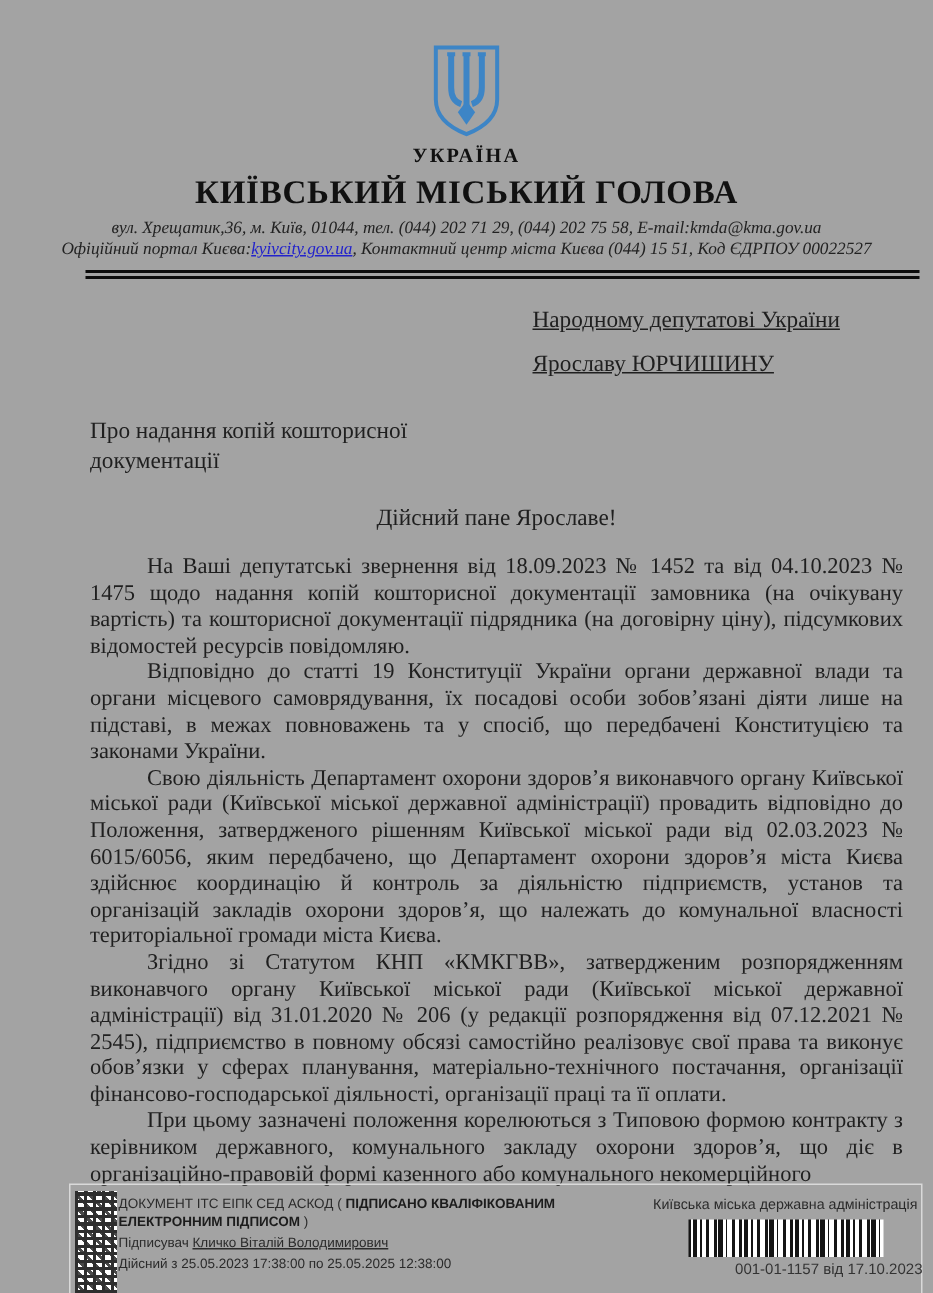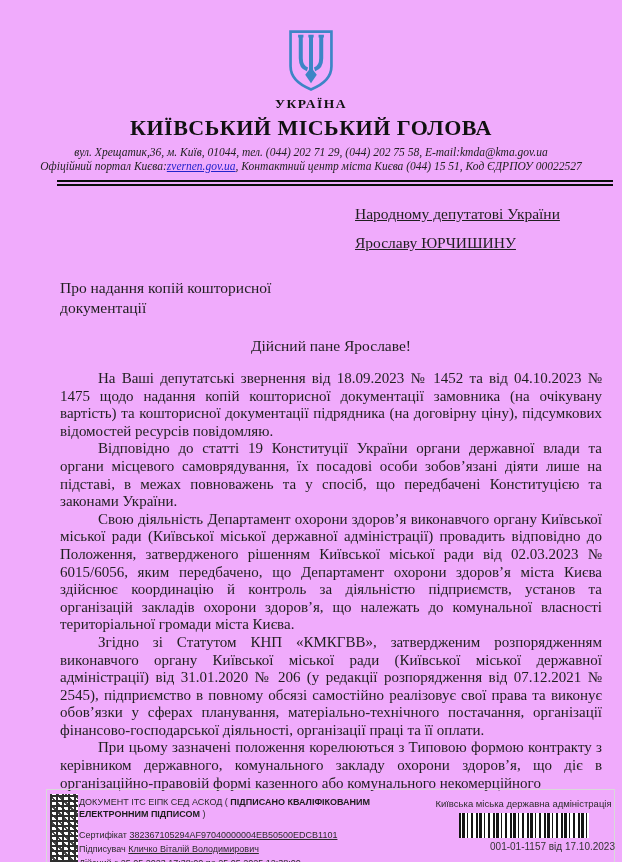--- a/index.html
+++ b/index.html
@@ -1,18 +1,18 @@
 <!DOCTYPE html>
 <html><head>
 <meta charset="utf-8">
 <style>
   html,body{margin:0;padding:0;background:#ffffff;}
   body{width:622px;height:862px;overflow:hidden;position:relative;
        font-family:"Liberation Serif",serif;color:#1f1f1f;}
-  .page{position:absolute;inset:0;background:#f0abfc;}
+  .page{position:absolute;inset:0;background:#a3a3a3;}
 
   
   .header{text-align:center;padding-top:29px;}
   .emblem{display:block;margin:0 auto;}
   .country{font-size:13.5px;font-weight:bold;letter-spacing:1.5px;margin-top:3px;color:#111;}
   .doc-title{font-size:22px;font-weight:bold;letter-spacing:.5px;margin-top:3px;color:#111;}
   .addr{font-style:italic;font-size:11.5px;line-height:14px;margin-top:4px;color:#222;}
   .addr a,.portal-link{color:#2323cc;text-decoration:underline;cursor:pointer;font-style:italic;}
   .rule{margin:7px 9px 0 57px;height:2px;border-top:2px solid #0c0c0c;border-bottom:2px solid #0c0c0c;}
 
@@ -58,21 +58,21 @@
         <path d="M18.5 8 V33 Q18.5 43 26 45.5" stroke-width="4.5"></path>
         <path d="M41.5 8 V33 Q41.5 43 34 45.5" stroke-width="4.5"></path>
         <path d="M15.5 8 H21.5 M27 8 H33 M38.5 8 H44.5" stroke-width="3"></path>
       </g>
       <path d="M30 43 L36.5 51.5 L30 61 L23.5 51.5 Z" fill="#3d85c6"></path>
     </svg>
     <div class="country">УКРАЇНА</div>
     <div class="doc-title">КИЇВСЬКИЙ МІСЬКИЙ ГОЛОВА</div>
     <div class="addr">
       <div>вул. Хрещатик,36, м. Київ, 01044, тел. (044) 202 71 29, (044) 202 75 58, E-mail:kmda@kma.gov.ua</div>
-      <div><span>Офіційний портал Києва:</span><span class="portal-link">zvernen.gov.ua</span><span>, Контактний центр міста Києва (044) 15 51, Код ЄДРПОУ 00022527</span></div>
+      <div><span>Офіційний портал Києва:</span><span class="portal-link">kyivcity.gov.ua</span><span>, Контактний центр міста Києва (044) 15 51, Код ЄДРПОУ 00022527</span></div>
     </div>
     <div class="rule"></div>
   </div>
 
   <div class="recipient">
     <div>Народному депутатові України</div>
     <div>Ярославу ЮРЧИШИНУ</div>
   </div>
 
   <div class="subject">Про надання копій кошторисної документації</div>
@@ -85,21 +85,20 @@
     <p>Свою діяльність Департамент охорони здоров’я виконавчого органу Київської міської ради (Київської міської державної адміністрації) провадить відповідно до Положення, затвердженого рішенням Київської міської ради від 02.03.2023 № 6015/6056, яким передбачено, що Департамент охорони здоров’я міста Києва здійснює координацію й контроль за діяльністю підприємств, установ та організацій закладів охорони здоров’я, що належать до комунальної власності територіальної громади міста Києва.</p>
     <p>Згідно зі Статутом КНП «КМКГВВ», затвердженим розпорядженням виконавчого органу Київської міської ради (Київської міської державної адміністрації) від 31.01.2020 № 206 (у редакції розпорядження від 07.12.2021 № 2545), підприємство в повному обсязі самостійно реалізовує свої права та виконує обов’язки у сферах планування, матеріально-технічного постачання, організації фінансово-господарської діяльності, організації праці та її оплати.</p>
     <p>При цьому зазначені положення корелюються з Типовою формою контракту з керівником державного, комунального закладу охорони здоров’я, що діє в організаційно-правовій формі казенного або комунального некомерційного</p>
   </div>
 
   <div class="foot-frame"></div>
   <div class="qr"></div>
 
   <div class="sig">
     <div><span>ДОКУМЕНТ ІТС ЕІПК СЕД АСКОД  ( </span><b>ПІДПИСАНО КВАЛІФІКОВАНИМ ЕЛЕКТРОННИМ ПІДПИСОМ</b><span> )</span></div>
-    <div class="row2"><span>Сертифікат </span><span class="u">382367105294AF97040000004EB50500EDCB1101</span></div>
     <div class="row3"><span>Підписувач </span><span class="u">Кличко Віталій Володимирович</span></div>
     <div class="row3">Дійсний з 25.05.2023 17:38:00 по 25.05.2025 12:38:00</div>
   </div>
 
   <div class="stamp">
     <div>Київська міська державна адміністрація</div>
     <div class="barcode"></div>
     <div class="doc-number">001-01-1157 від 17.10.2023</div>
   </div>
 

